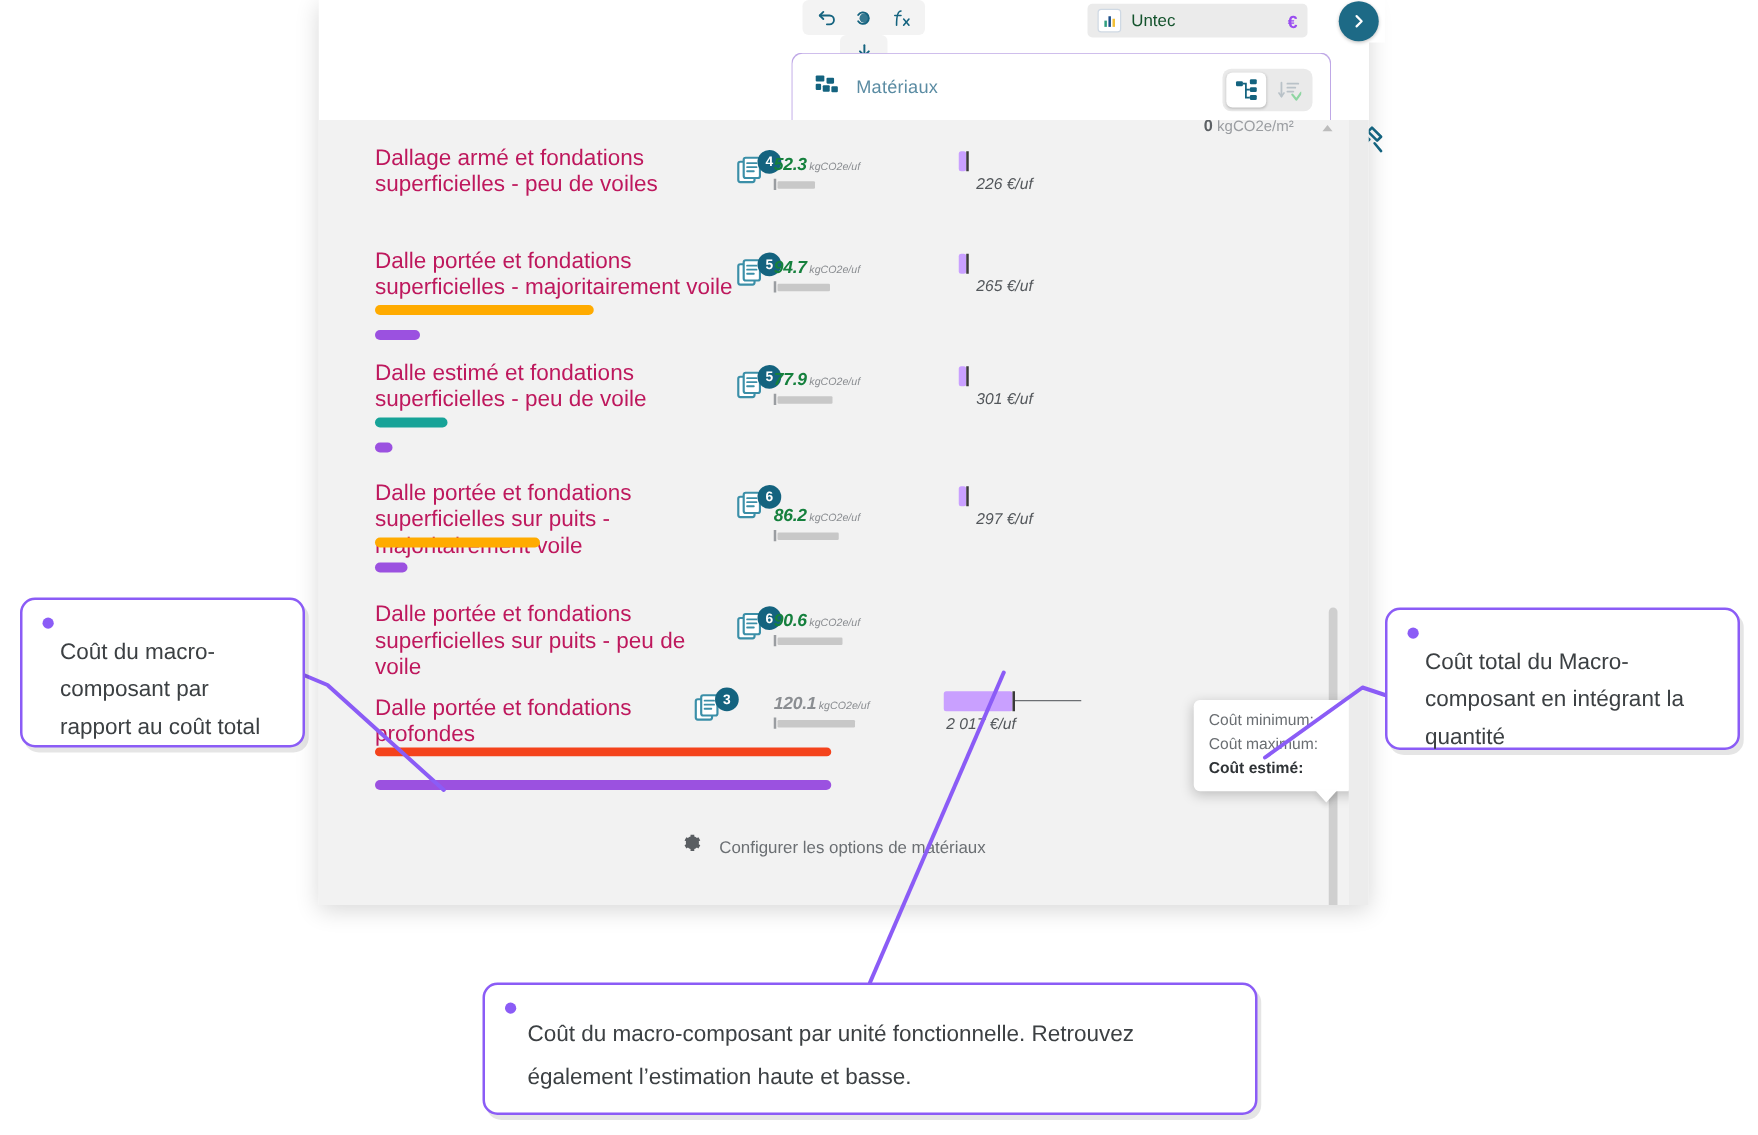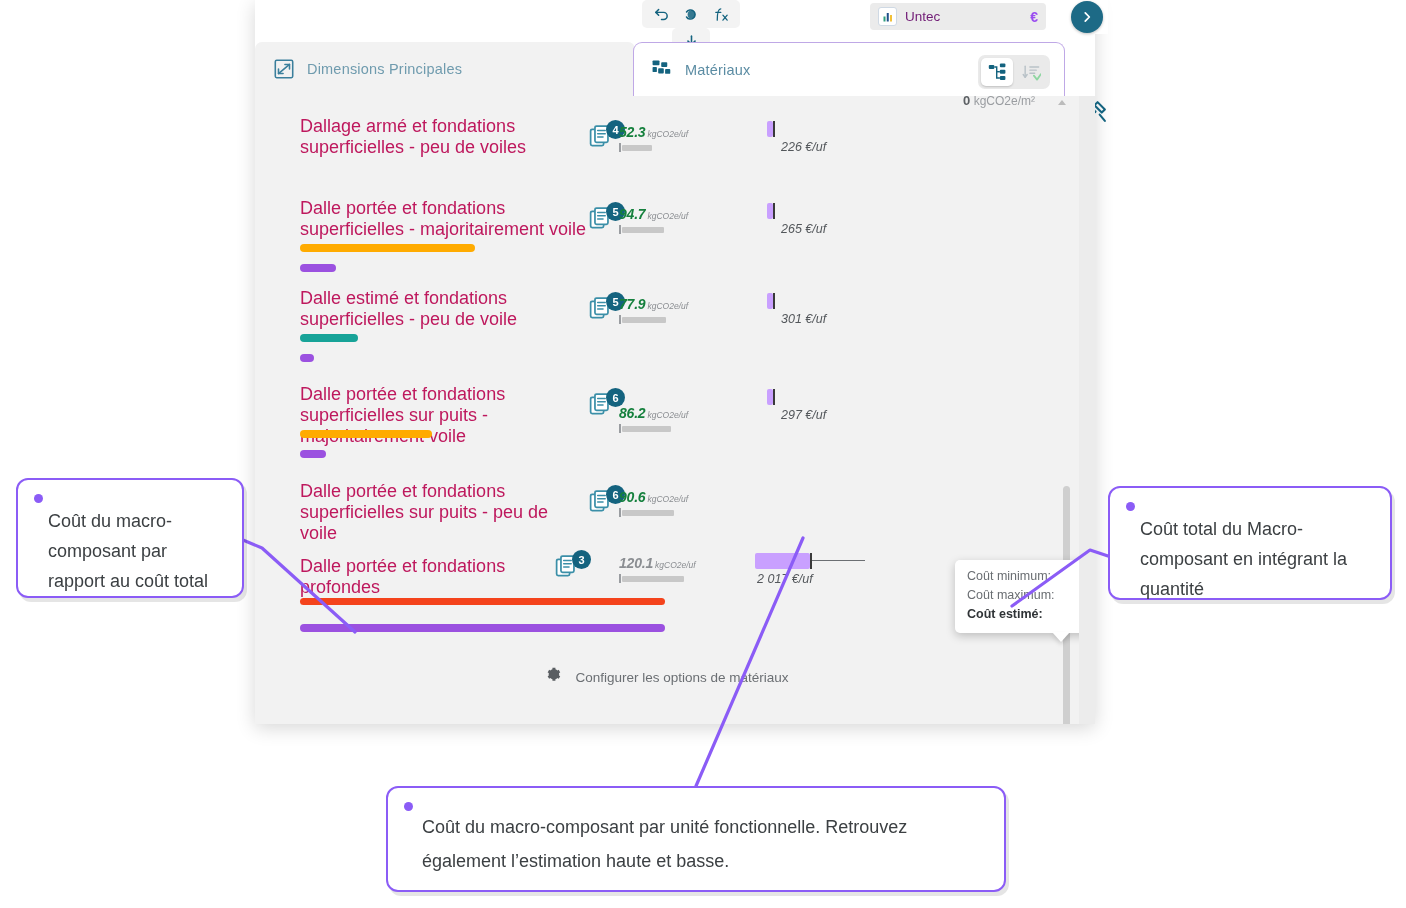--- a/index.html
+++ b/index.html
@@ -49,21 +49,21 @@
     position: absolute; right: 62px; top: 3px;
     width: 176px; height: 27px;
     background: #ebebeb; border-radius: 4px;
     display: flex; align-items: center; padding: 0 8px; gap: 8px;
     cursor: pointer;
   }
   .untec-icon {
     width: 19px; height: 19px; background: #ffffff; border: 1px solid #cfd9e4;
     border-radius: 3px; display: flex; align-items: center; justify-content: center;
   }
-  .untec-label { font-size: 13.5px; color: #701a75; flex: 1; }
+  .untec-label { font-size: 13.5px; color: #14532d; flex: 1; }
   .untec-eur { font-size: 14px; color: #9a4df0; font-weight: 600; }
 
   .next-btn {
     position: absolute; right: 5px; top: 1px;
     width: 32px; height: 32px; border-radius: 50%;
     background: #1d6a86; color: #fff;
     display: flex; align-items: center; justify-content: center;
     cursor: pointer;
     box-shadow: 0 1px 3px rgba(0,0,0,.25);
   }
@@ -341,31 +341,20 @@
 
       <div class="next-btn">
         <svg width="14" height="14" viewBox="0 0 24 24" fill="none" stroke="#ffffff" stroke-width="3" stroke-linecap="round" stroke-linejoin="round">
           <polyline points="9 5 16 12 9 19"></polyline>
         </svg>
       </div>
     </div>
 
     <div class="tabs">
 
-      <div class="tab tab-inactive">
-        <span class="tab-icon">
-          <svg width="22" height="22" viewBox="0 0 24 24" fill="none" stroke="#3b7f9c" stroke-width="1.7" stroke-linecap="round" stroke-linejoin="round">
-            <rect x="2.5" y="2.5" width="19" height="19" rx="1.5"></rect>
-            <polyline points="13 7 18 7 18 12"></polyline>
-              <polyline points="11 17 6 17 6 12"></polyline>
-            <line x1="18" y1="7" x2="6" y2="17"></line>
-          </svg>
-        </span>
-        <span class="tab-label">Dimensions Principales</span>
-      </div>
 
       <div class="tab tab-active">
         <span class="tab-icon">
           <svg width="21" height="19" viewBox="0 0 24 22" fill="#14637f">
             <rect x="0.5" y="0.5" width="8" height="5.5" rx="1"></rect>
             <rect x="10.5" y="2.5" width="7" height="5.5" rx="1"></rect>
             <rect x="0.5" y="8" width="5" height="6" rx="1"></rect>
             <rect x="7" y="9.5" width="6.5" height="6" rx="1"></rect>
             <rect x="15" y="10.5" width="6" height="5.5" rx="1"></rect>
           </svg>

